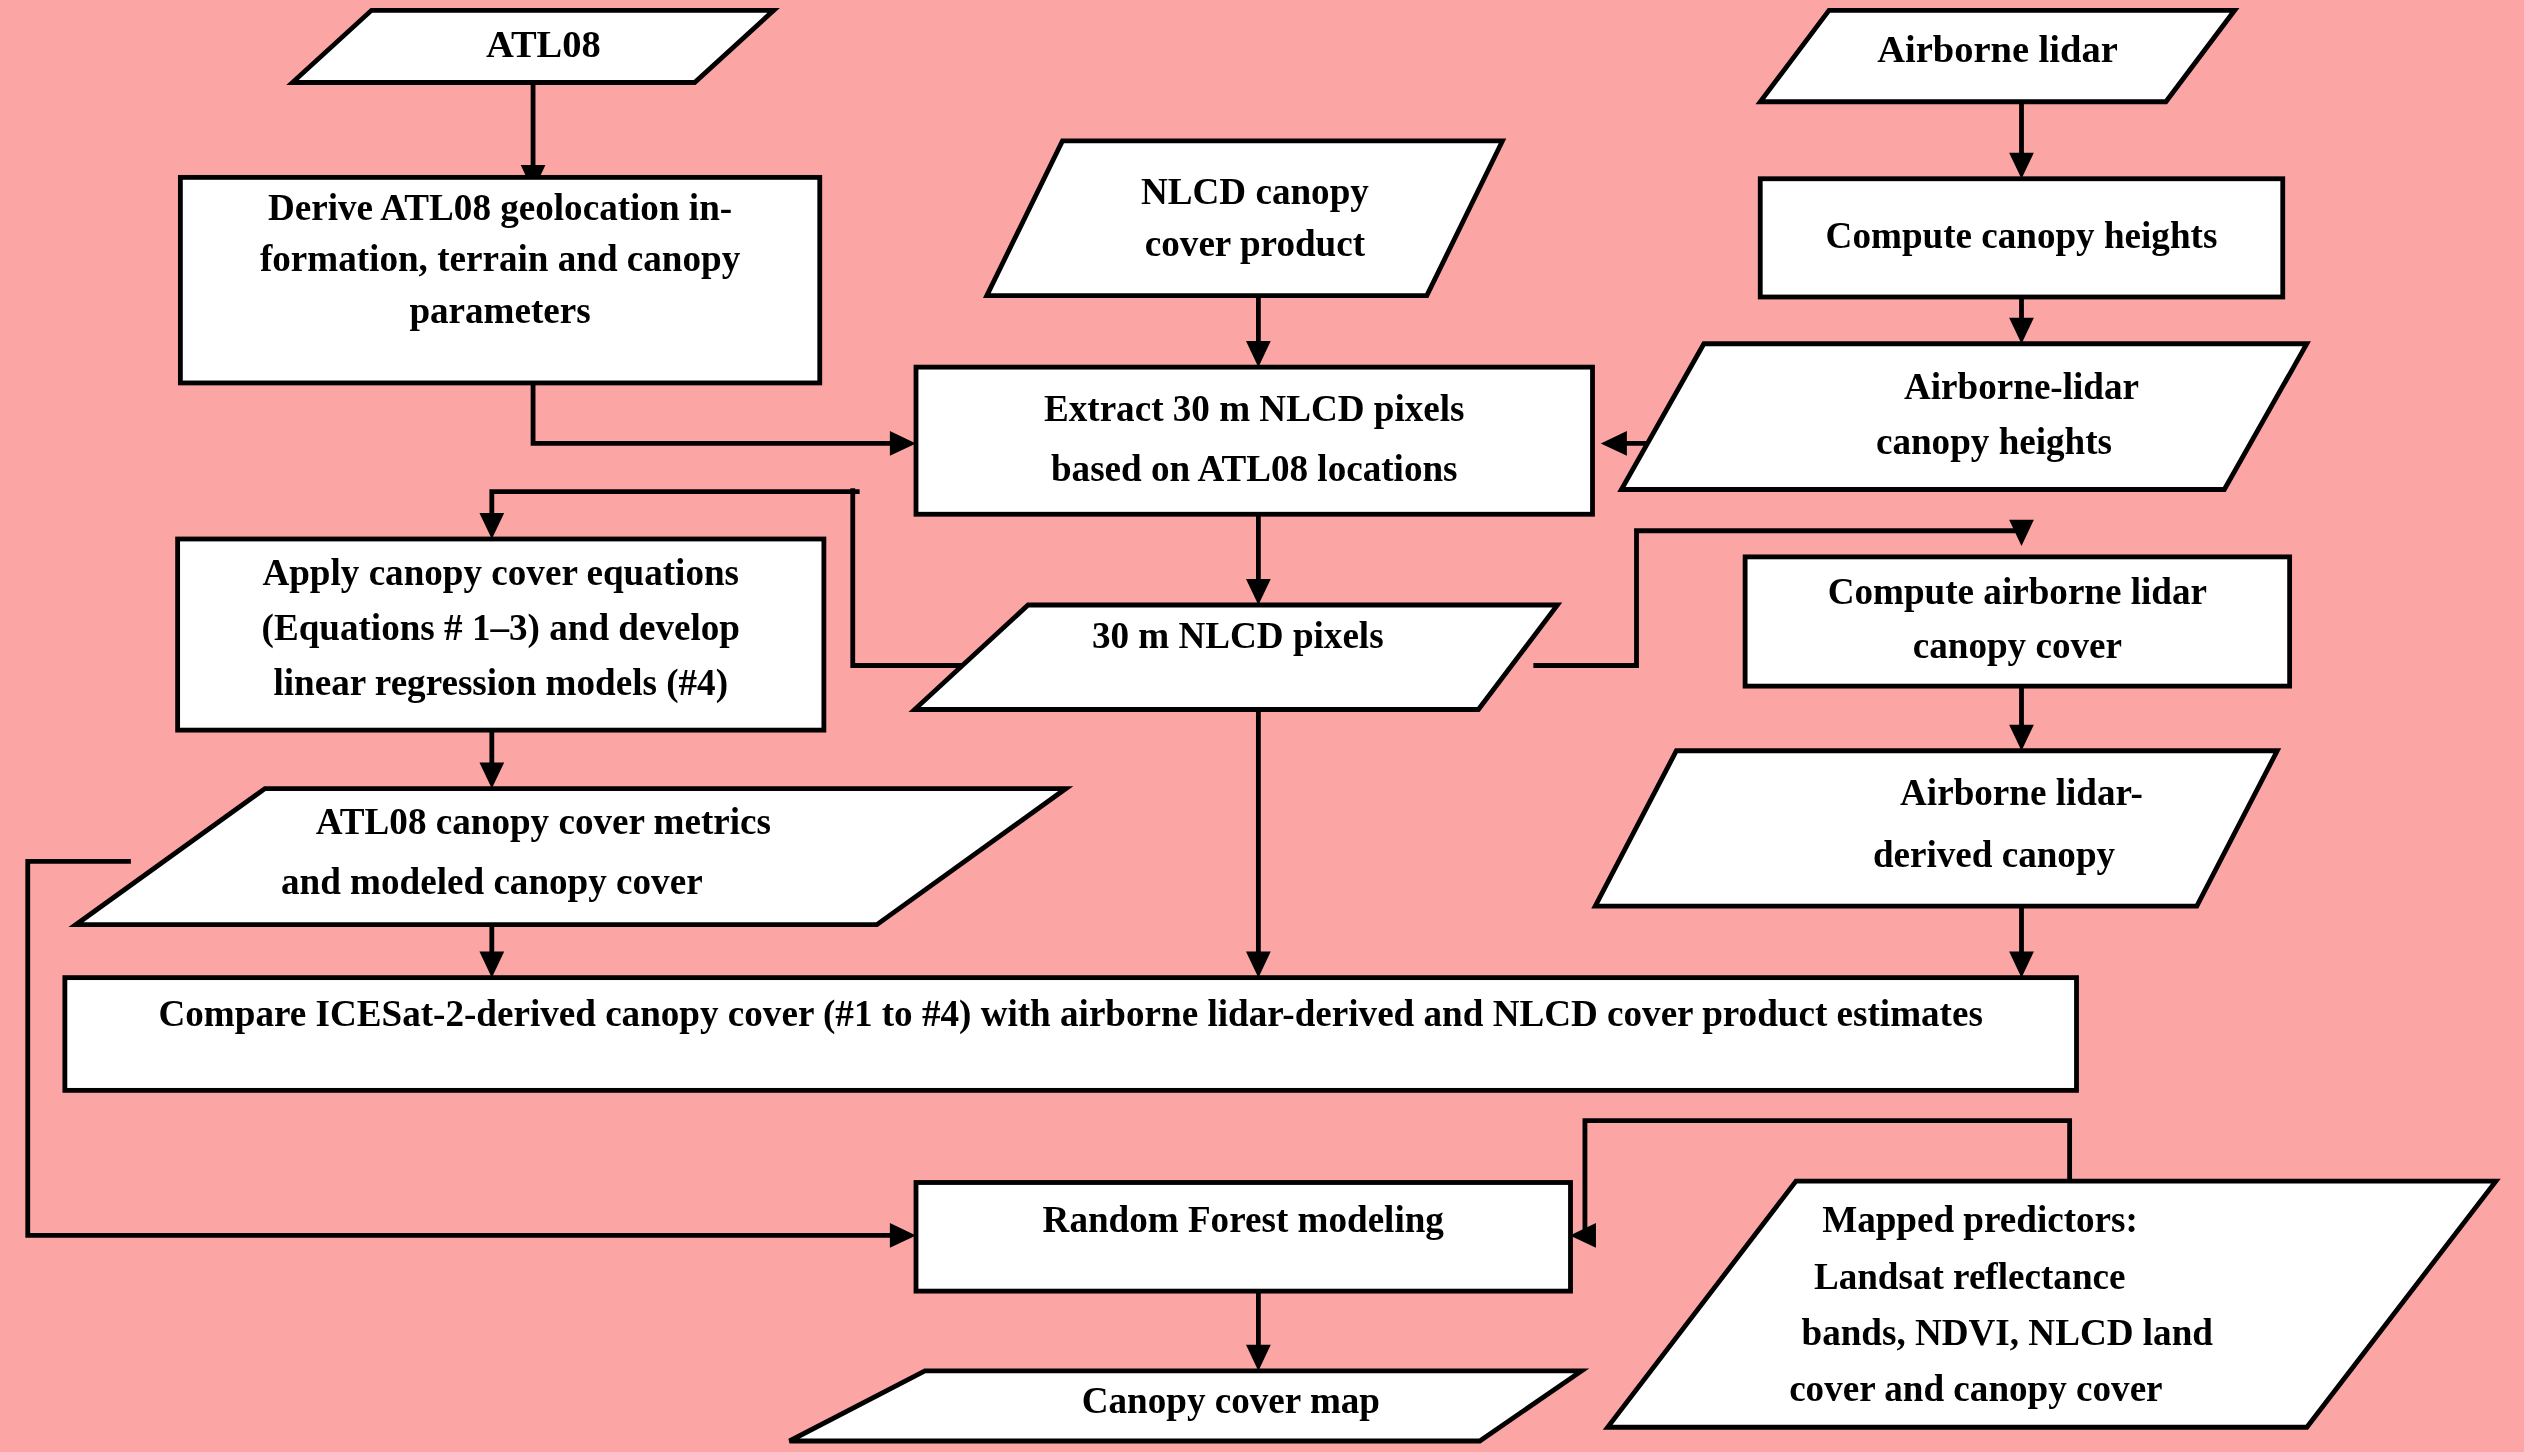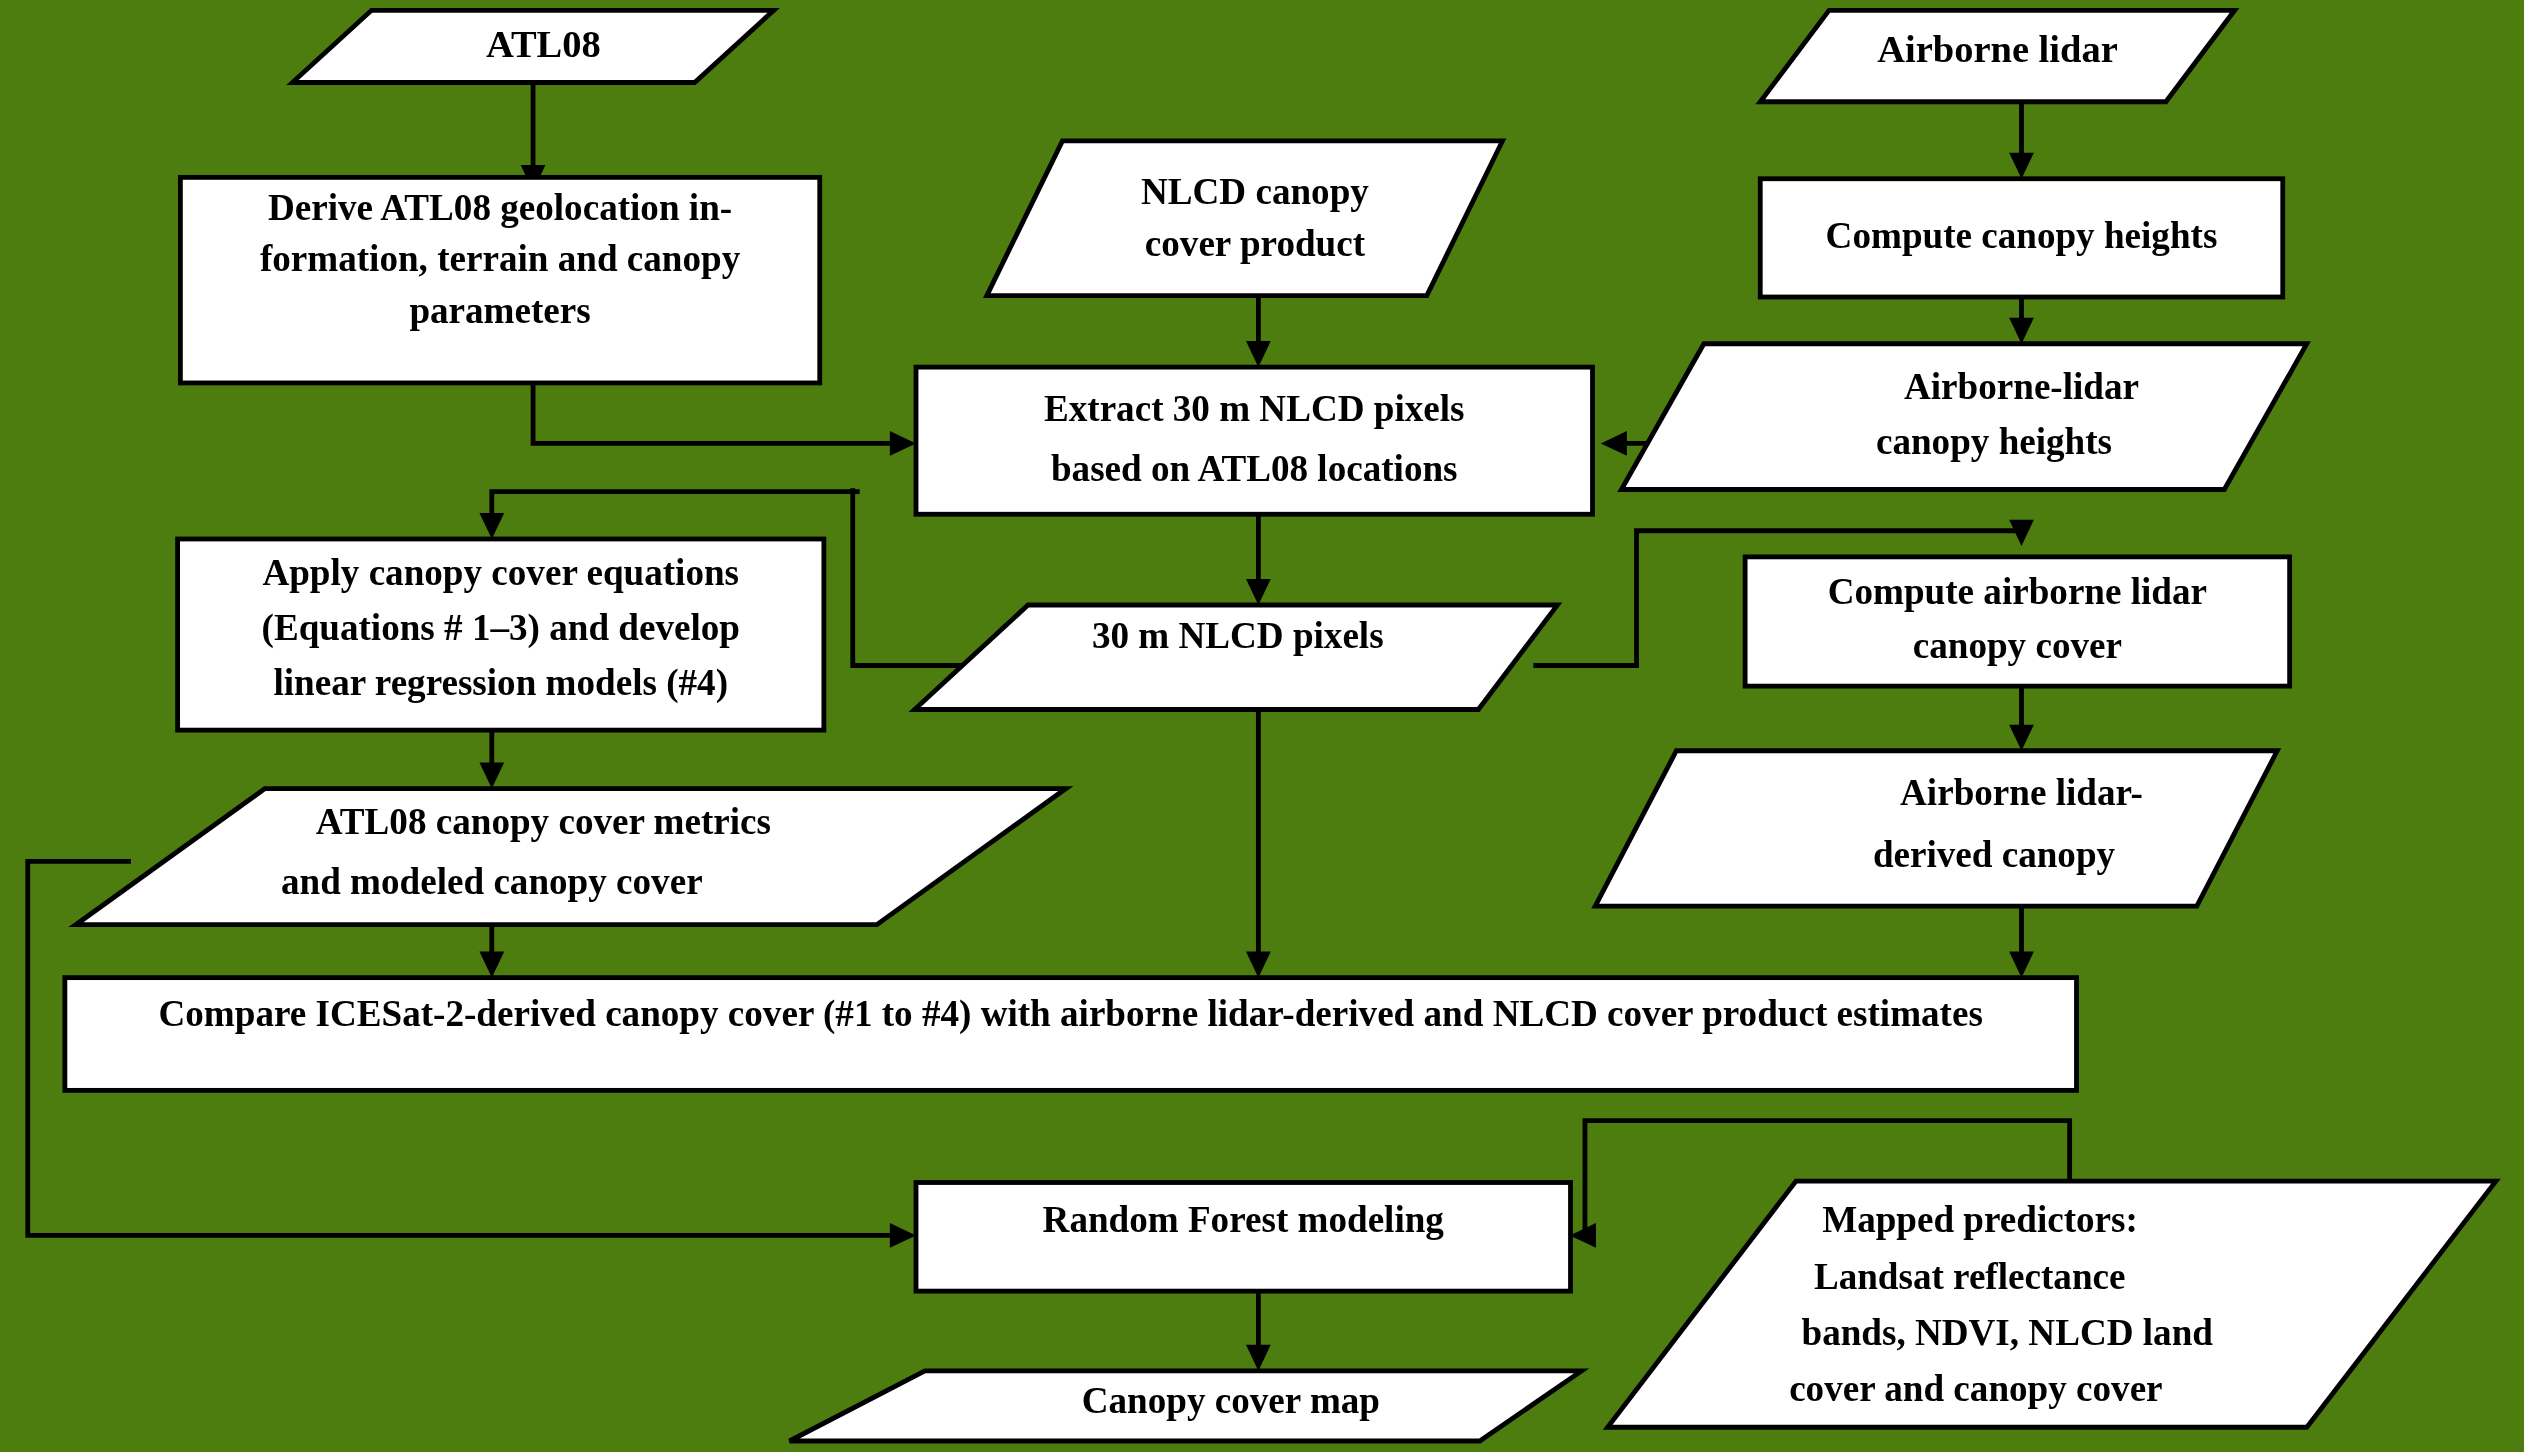--- a/index.html
+++ b/index.html
@@ -4,21 +4,21 @@
 <style>
   html, body {
     margin: 0;
     padding: 0;
     background: #ffffff;
   }
   #canvas-wrap {
     position: relative;
     width: 2525px;
     height: 1452px;
-    background: #4d7c0f;
+    background: #fca5a5;
     overflow: hidden;
     text-align: right;
   }
   svg#flow {
     display: block;
     width: 2525px;
     height: 1452px;
   }
   .node-shape {
     fill: #ffffff;

